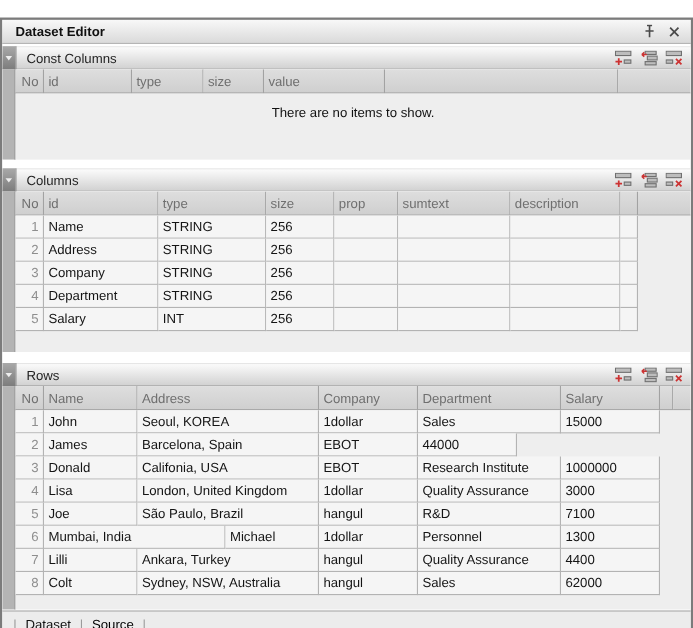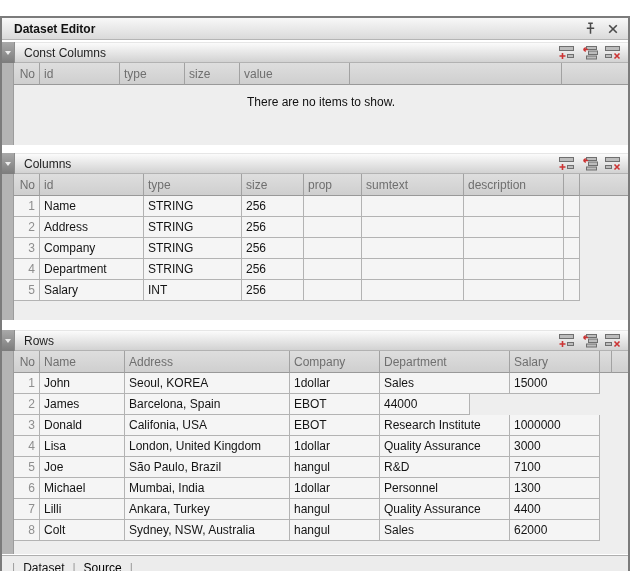--- a/index.html
+++ b/index.html
@@ -342,22 +342,22 @@
             <div class="row">
               <div class="dc nc c3-0">5</div>
               <div class="dc c3-1">Joe</div>
               <div class="dc c3-2">São Paulo, Brazil</div>
               <div class="dc c3-3">hangul</div>
               <div class="dc c3-4">R&amp;D</div>
               <div class="dc c3-5">7100</div>
             </div>
             <div class="row">
               <div class="dc nc c3-0">6</div>
+              <div class="dc c3-2">Mumbai, India</div>
               <div class="dc c3-1">Michael</div>
-              <div class="dc c3-2">Mumbai, India</div>
               <div class="dc c3-3">1dollar</div>
               <div class="dc c3-4">Personnel</div>
               <div class="dc c3-5">1300</div>
             </div>
             <div class="row">
               <div class="dc nc c3-0">7</div>
               <div class="dc c3-1">Lilli</div>
               <div class="dc c3-2">Ankara, Turkey</div>
               <div class="dc c3-3">hangul</div>
               <div class="dc c3-4">Quality Assurance</div>

